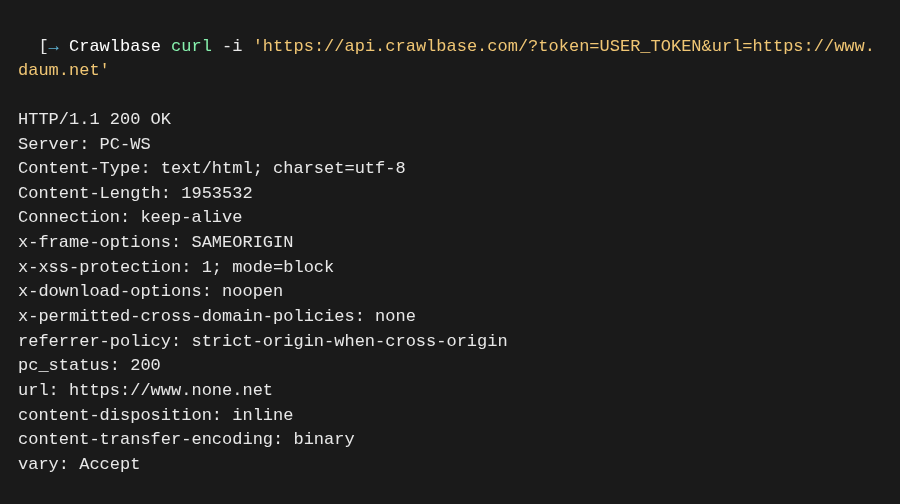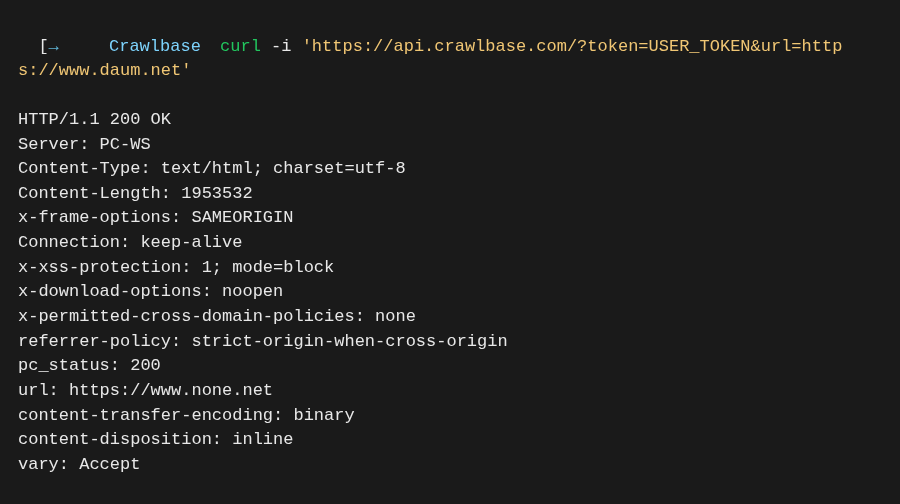--- a/index.html
+++ b/index.html
@@ -22,26 +22,24 @@
       white-space: pre-wrap;
       word-break: break-all;
     }
     .prompt-bracket {
       color: #e8e8e8;
     }
     .prompt-arrow {
       color: #5fb3d4;
     }
     .prompt-name {
-      color: #7dd3fc;
-      margin-left: 40px;
+      color: #ffffff;
     }
     .cmd {
-      color: #22c55e;
-      margin-left: 9px;
+      color: #86efac;
     }
     .flag {
       color: #e8e8e8;
     }
     .url-string {
       color: #f0c674;
     }
     .output-block {
       margin-top: 24px;
     }
@@ -55,25 +53,25 @@
 
 <div class="terminal-line">
   <span class="prompt-bracket">[</span><span class="prompt-arrow">→</span> <span class="prompt-name">Crawlbase</span> <span class="cmd">curl</span> <span class="flag">-i</span> <span class="url-string">'https://api.crawlbase.com/?token=USER_TOKEN&amp;url=https://www.daum.net'</span>
 </div>
 
 <div class="output-block">
   <div class="output-line">HTTP/1.1 200 OK</div>
   <div class="output-line">Server: PC-WS</div>
   <div class="output-line">Content-Type: text/html; charset=utf-8</div>
   <div class="output-line">Content-Length: 1953532</div>
+  <div class="output-line">Connection: keep-alive</div>
   <div class="output-line">x-frame-options: SAMEORIGIN</div>
-  <div class="output-line">Connection: keep-alive</div>
   <div class="output-line">x-xss-protection: 1; mode=block</div>
   <div class="output-line">x-download-options: noopen</div>
   <div class="output-line">x-permitted-cross-domain-policies: none</div>
   <div class="output-line">referrer-policy: strict-origin-when-cross-origin</div>
   <div class="output-line">pc_status: 200</div>
   <div class="output-line">url: https://www.none.net</div>
+  <div class="output-line">content-disposition: inline</div>
   <div class="output-line">content-transfer-encoding: binary</div>
-  <div class="output-line">content-disposition: inline</div>
   <div class="output-line">vary: Accept</div>
 
 </div>
 
 </body></html>

